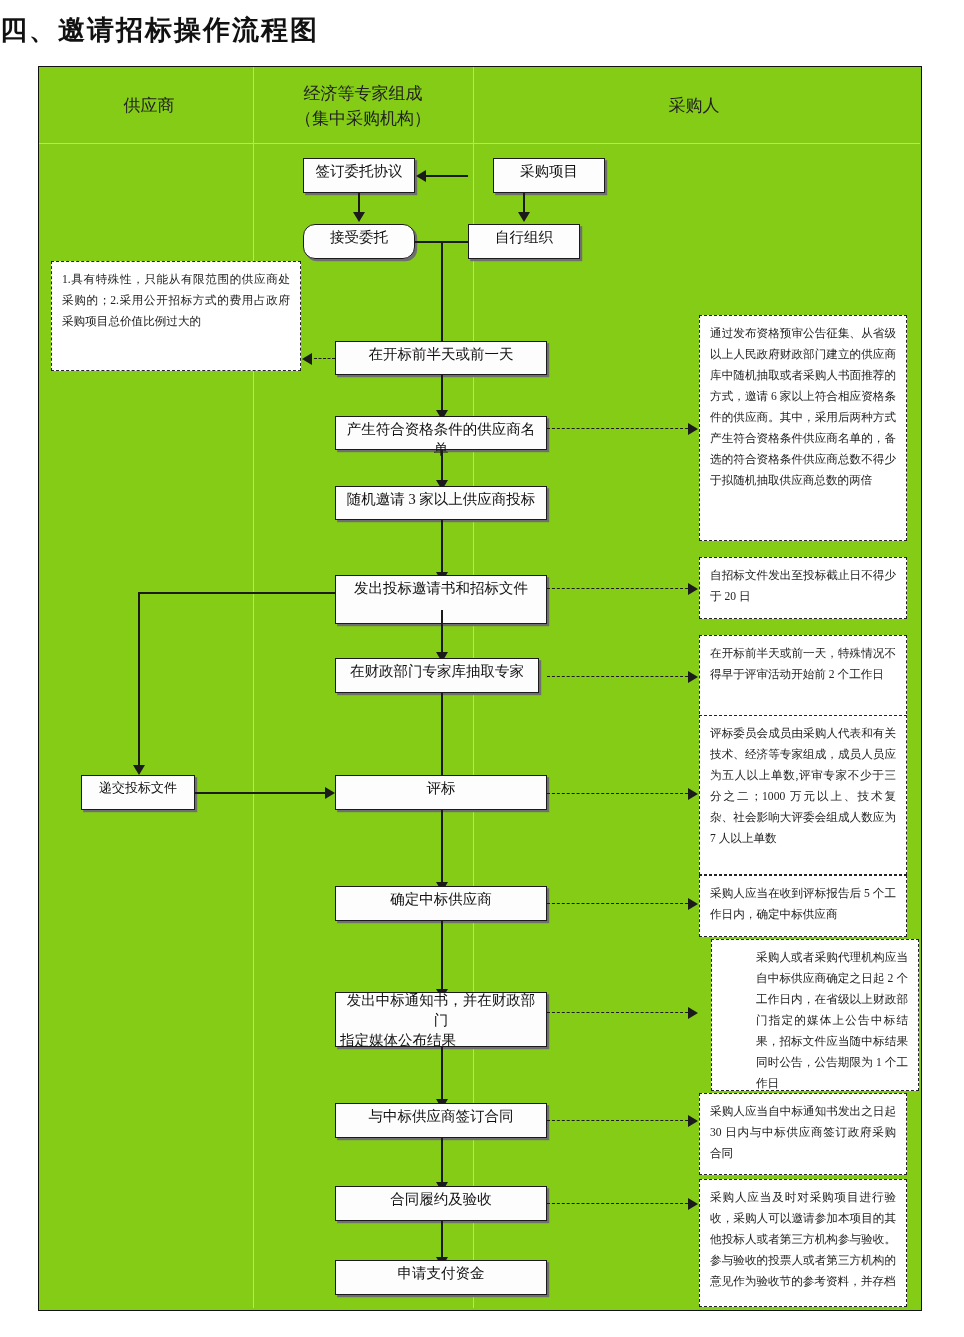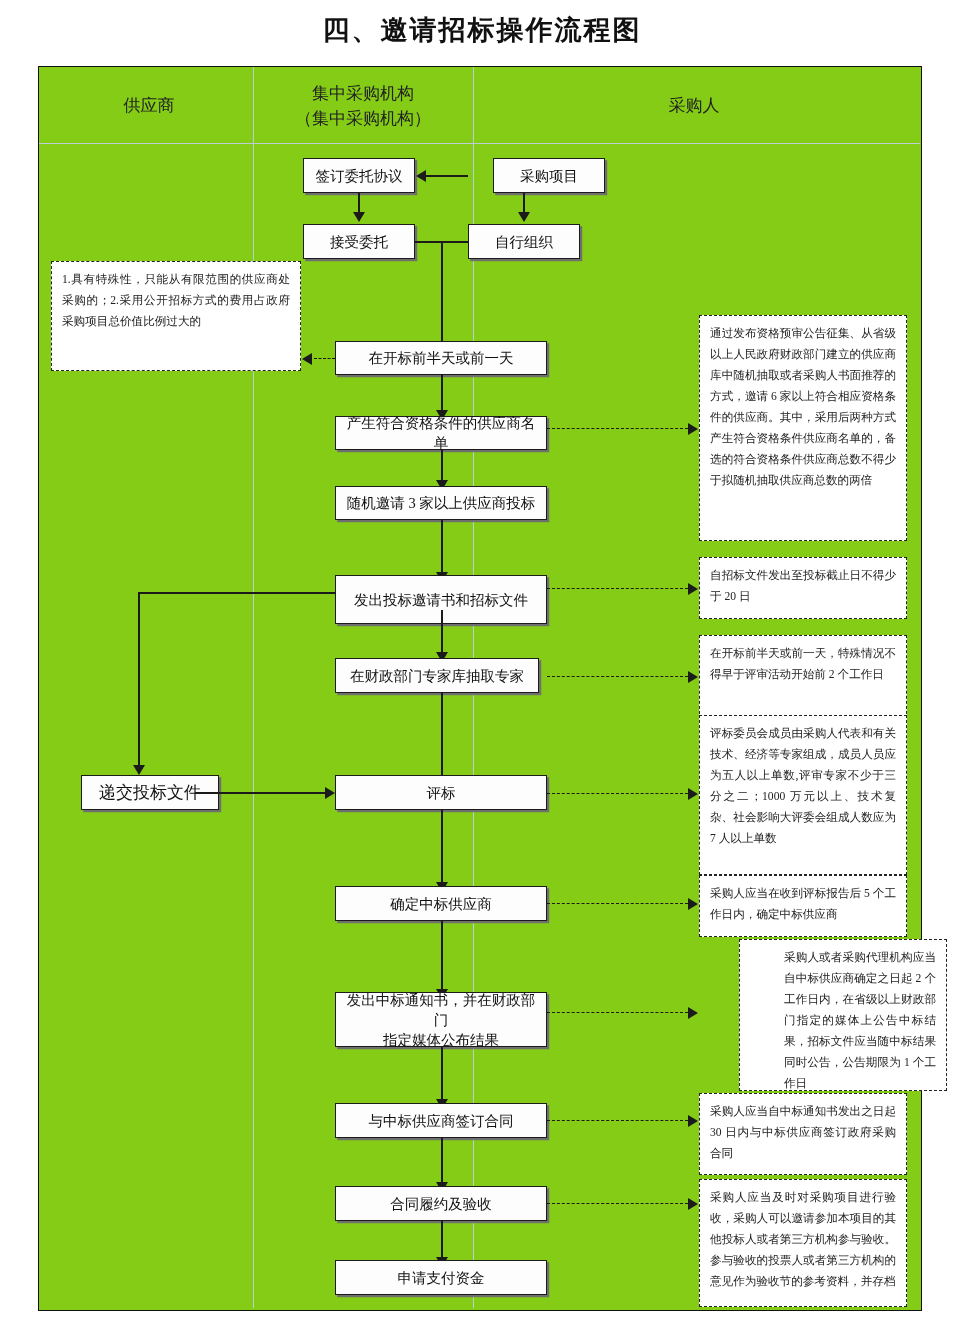--- a/index.html
+++ b/index.html
@@ -1,29 +1,29 @@
 <!DOCTYPE html>
 <html><head>
 <meta charset="utf-8">
 <style>
   html,body{margin:0;padding:0;background:#fff;}
   body{width:964px;height:1337px;position:relative;font-family:"Liberation Serif","DejaVu Serif",serif;color:#111;}
   #page{position:absolute;left:0;top:0;width:964px;height:1337px;overflow:hidden;}
 
-  .title{position:absolute;left:0;top:12px;width:964px;text-align:center;font-size:27px;font-weight:bold;letter-spacing:2px;font-family:"Liberation Serif","DejaVu Serif",serif;}
+  .title{position:absolute;left:0;top:12px;width:964px;text-align:left;font-size:27px;font-weight:bold;letter-spacing:2px;font-family:"Liberation Serif","DejaVu Serif",serif;}
 
   .frame{position:absolute;left:38px;top:66px;width:884px;height:1245px;border:1.6px solid #111;box-sizing:border-box;background:#84cc16;}
 
   .vdiv{position:absolute;top:0;width:1.4px;background:#b9ced8;}
   .hdiv{position:absolute;height:1.4px;background:#b9ced8;}
 
   .colhead{position:absolute;text-align:center;font-size:17px;line-height:25px;color:#222;}
 
   .box{position:absolute;box-sizing:border-box;border:1.5px solid #1b1b1b;background:#fdfdfd;
-       display:flex;align-items:center;justify-content:center;text-align:center;
+       display:flex;align-items:flex-start;justify-content:center;text-align:center;
        font-size:14.5px;line-height:20px;color:#111;
        box-shadow:2.2px 2.2px 0 #6f6f6f;padding:2px 4px;}
 
   .note{position:absolute;box-sizing:border-box;border:1.3px dashed #222;background:#fff;
         font-size:11.6px;line-height:21px;color:#222;padding:7px 10px;text-align:justify;}
 
   .ln{position:absolute;background:#1b1b1b;}
   .lnv{width:1.7px;}
   .lnh{height:1.7px;}
   .dln{position:absolute;border-top:1.5px dashed #1b1b1b;height:0;}
@@ -43,34 +43,34 @@
   <div class="frame">
 
     <div class="vdiv" style="left:214px;height:1241px;"></div>
     <div class="vdiv" style="left:434px;height:1241px;"></div>
     <div class="hdiv" style="left:0;top:76px;width:881px;"></div>
 
     <div class="colhead" style="left:10px;top:26px;width:200px;">
       <span>供应商</span>
     </div>
     <div class="colhead" style="left:218px;top:14px;width:212px;">
-      <div>集中采购机构</div>
+      <div>经济等专家组成</div>
       <div>（集中采购机构）</div>
     </div>
     <div class="colhead" style="left:440px;top:26px;width:430px;">
       <span>采购人</span>
     </div>
 
     <div class="box" style="left:264px;top:91px;width:112px;height:35px;">
       <span>签订委托协议</span>
     </div>
     <div class="box" style="left:454px;top:91px;width:112px;height:35px;">
       <span>采购项目</span>
     </div>
-    <div class="box" style="left:264px;top:157px;width:112px;height:35px;">
+    <div class="box" style="left:264px;top:157px;width:112px;height:35px;border-radius:12px;">
       <span>接受委托</span>
     </div>
     <div class="box" style="left:429px;top:157px;width:112px;height:35px;">
       <span>自行组织</span>
     </div>
 
     <div class="ln lnh" style="left:387px;top:108px;width:42px;"></div>
     <div class="arr arr-l" style="left:377px;top:103px;"></div>
 
     <div class="ln lnv" style="left:319px;top:126px;height:21px;"></div>
@@ -155,21 +155,21 @@
     <div class="arr arr-d" style="left:397px;top:1190px;"></div>
 
     <div class="box" style="left:296px;top:1193px;width:212px;height:35px;">
       <span>申请支付资金</span>
     </div>
 
     <div class="ln lnh" style="left:99px;top:525px;width:197px;"></div>
     <div class="ln lnv" style="left:99px;top:525px;height:177px;"></div>
     <div class="arr arr-d" style="left:94px;top:698px;"></div>
 
-    <div class="box" style="left:42px;top:708px;width:138px;height:35px;font-size:17px;">
+    <div class="box" style="left:42px;top:708px;width:114px;height:35px;font-size:13px;">
       <span>递交投标文件</span>
     </div>
 
     <div class="ln lnh" style="left:156px;top:725px;width:130px;"></div>
     <div class="arr arr-r" style="left:286px;top:720px;"></div>
 
     <div class="note" style="left:12px;top:194px;width:250px;height:110px;">
       <span>1.具有特殊性，只能从有限范围的供应商处采购的；2.采用公开招标方式的费用占政府采购项目总价值比例过大的</span>
     </div>
     <div class="dln" style="left:275px;top:291px;width:21px;"></div>
@@ -198,21 +198,21 @@
     </div>
     <div class="dln" style="left:508px;top:726px;width:141px;"></div>
     <div class="arr arr-r" style="left:649px;top:721px;"></div>
 
     <div class="note" style="left:660px;top:808px;width:208px;height:62px;">
       <span>采购人应当在收到评标报告后 5 个工作日内，确定中标供应商</span>
     </div>
     <div class="dln" style="left:508px;top:836px;width:141px;"></div>
     <div class="arr arr-r" style="left:649px;top:831px;"></div>
 
-    <div class="note" style="left:700px;top:872px;width:208px;height:152px;padding-left:44px;">
+    <div class="note" style="left:672px;top:872px;width:208px;height:152px;padding-left:44px;">
       <span>采购人或者采购代理机构应当自中标供应商确定之日起 2 个工作日内，在省级以上财政部门指定的媒体上公告中标结果，招标文件应当随中标结果同时公告，公告期限为 1 个工作日</span>
     </div>
     <div class="dln" style="left:508px;top:945px;width:141px;"></div>
     <div class="arr arr-r" style="left:649px;top:940px;"></div>
 
     <div class="note" style="left:660px;top:1026px;width:208px;height:82px;">
       <span>采购人应当自中标通知书发出之日起 30 日内与中标供应商签订政府采购合同</span>
     </div>
     <div class="dln" style="left:508px;top:1053px;width:141px;"></div>
     <div class="arr arr-r" style="left:649px;top:1048px;"></div>

